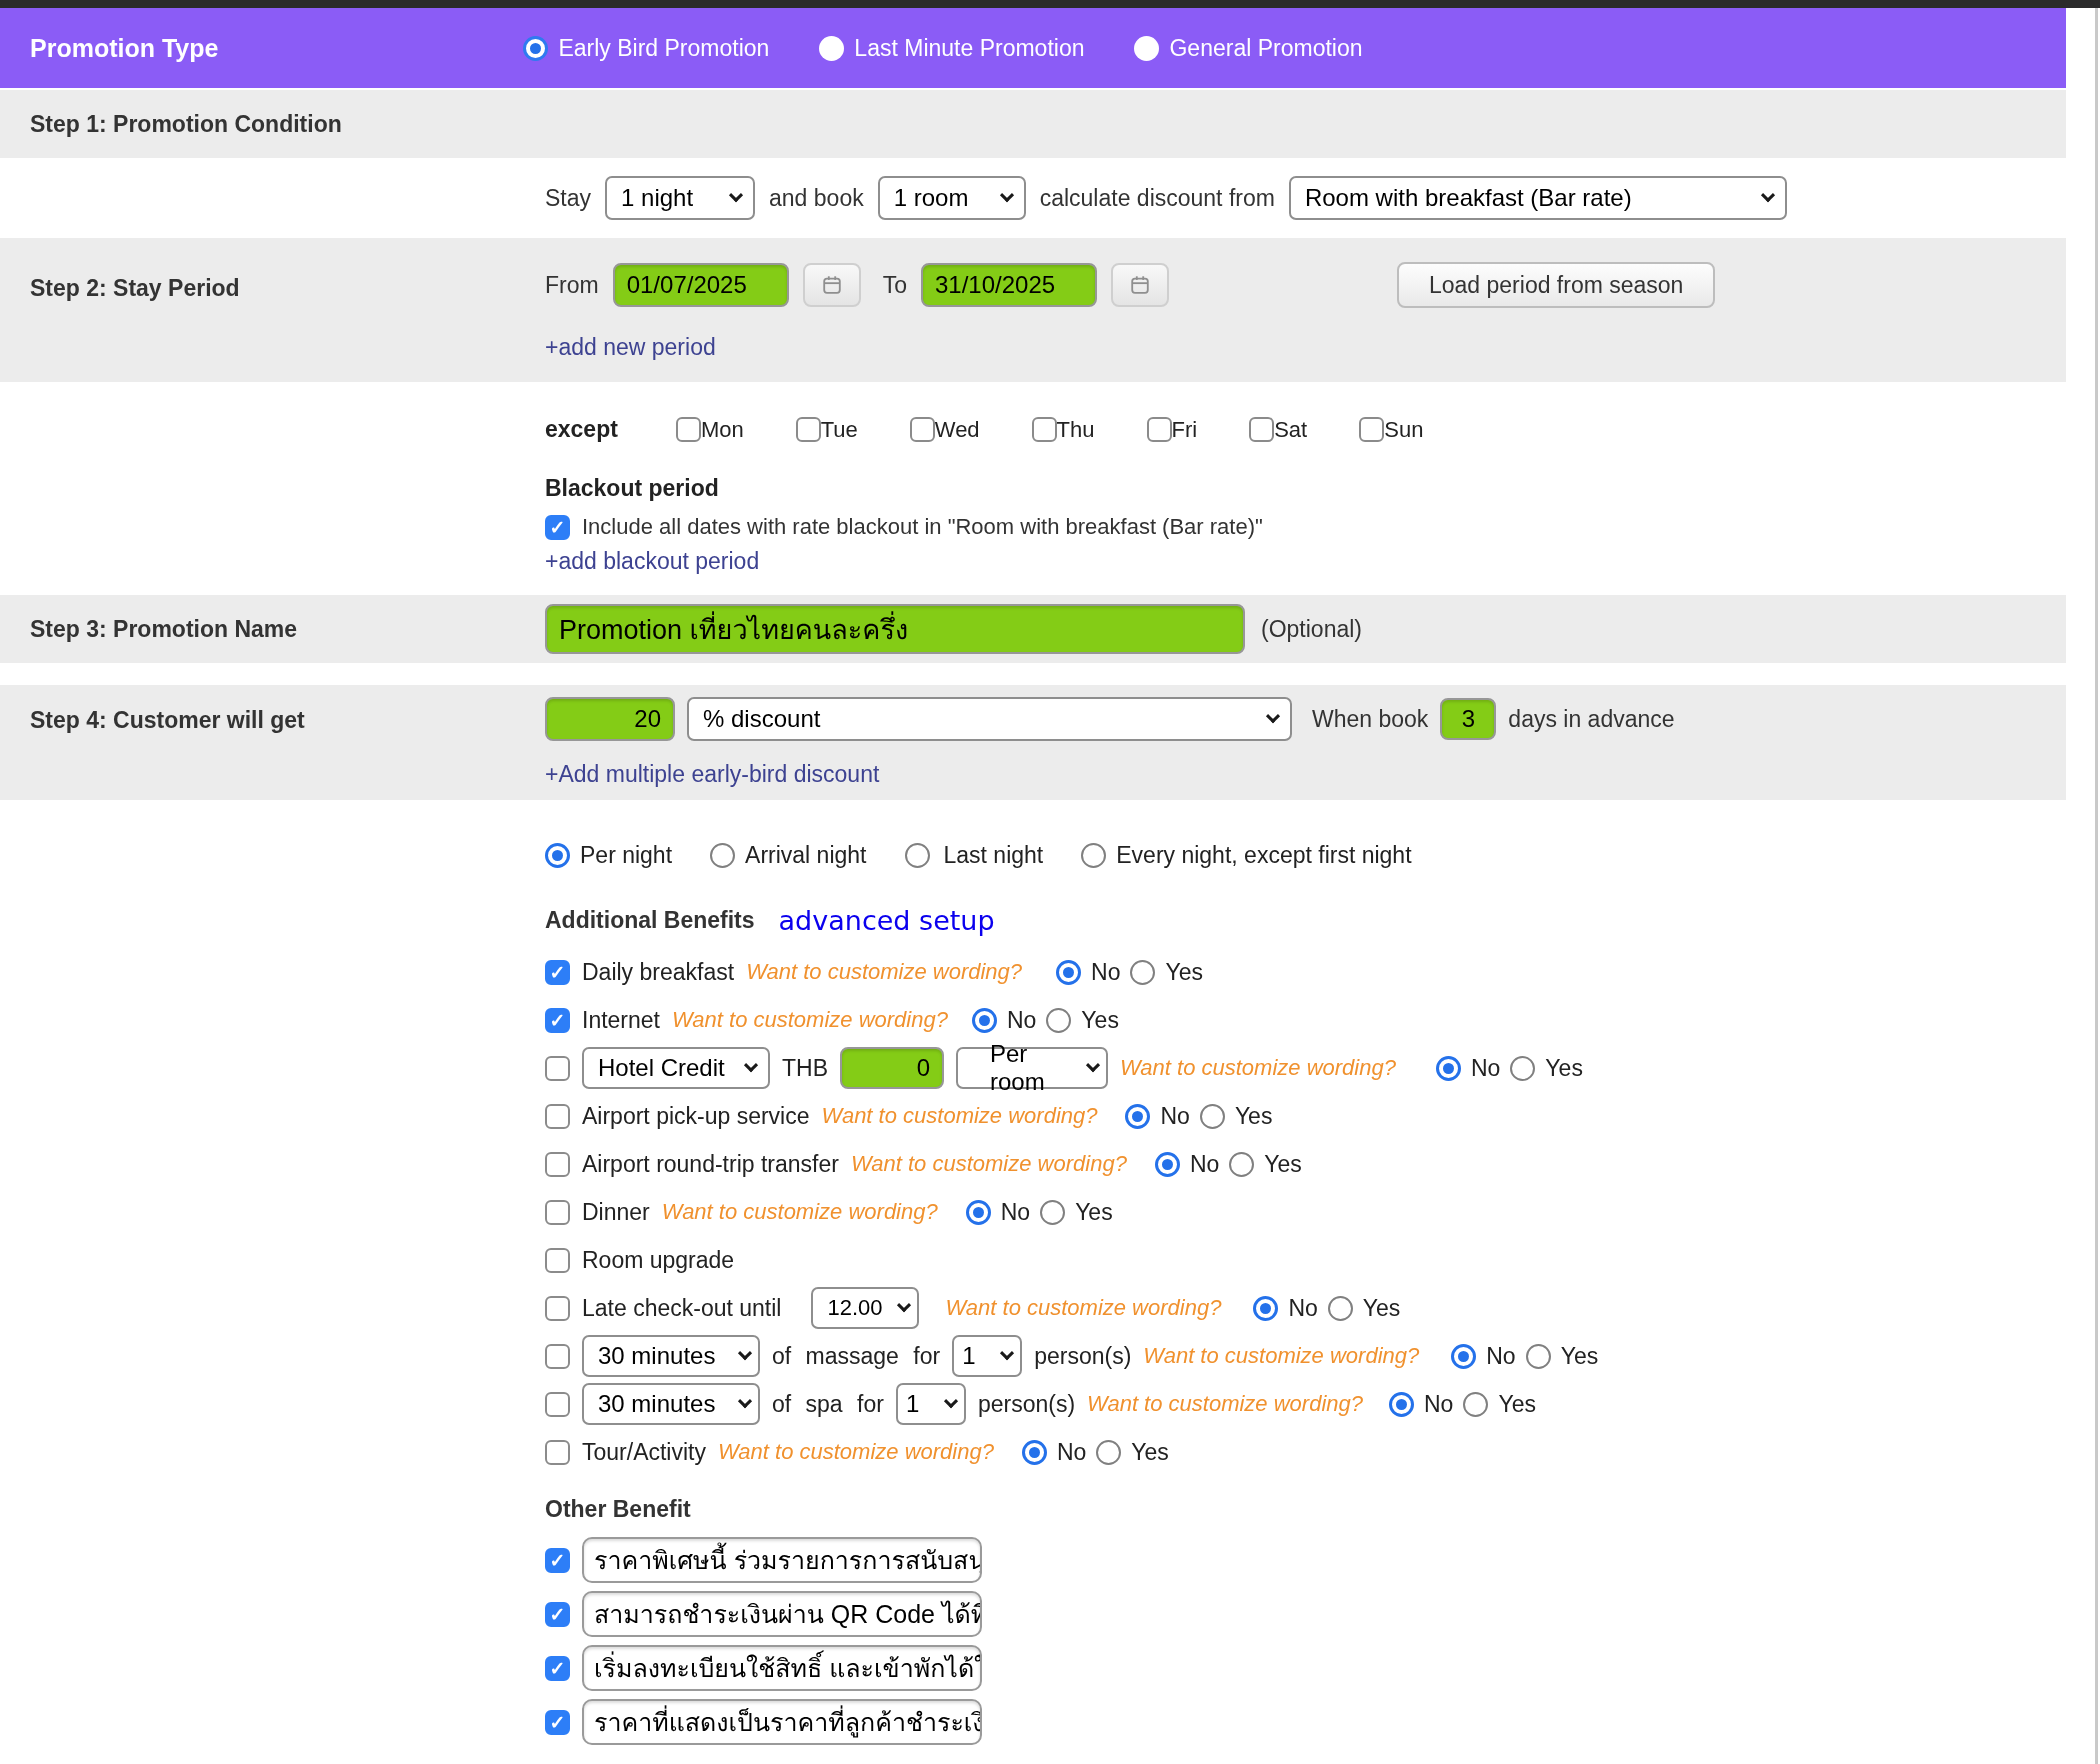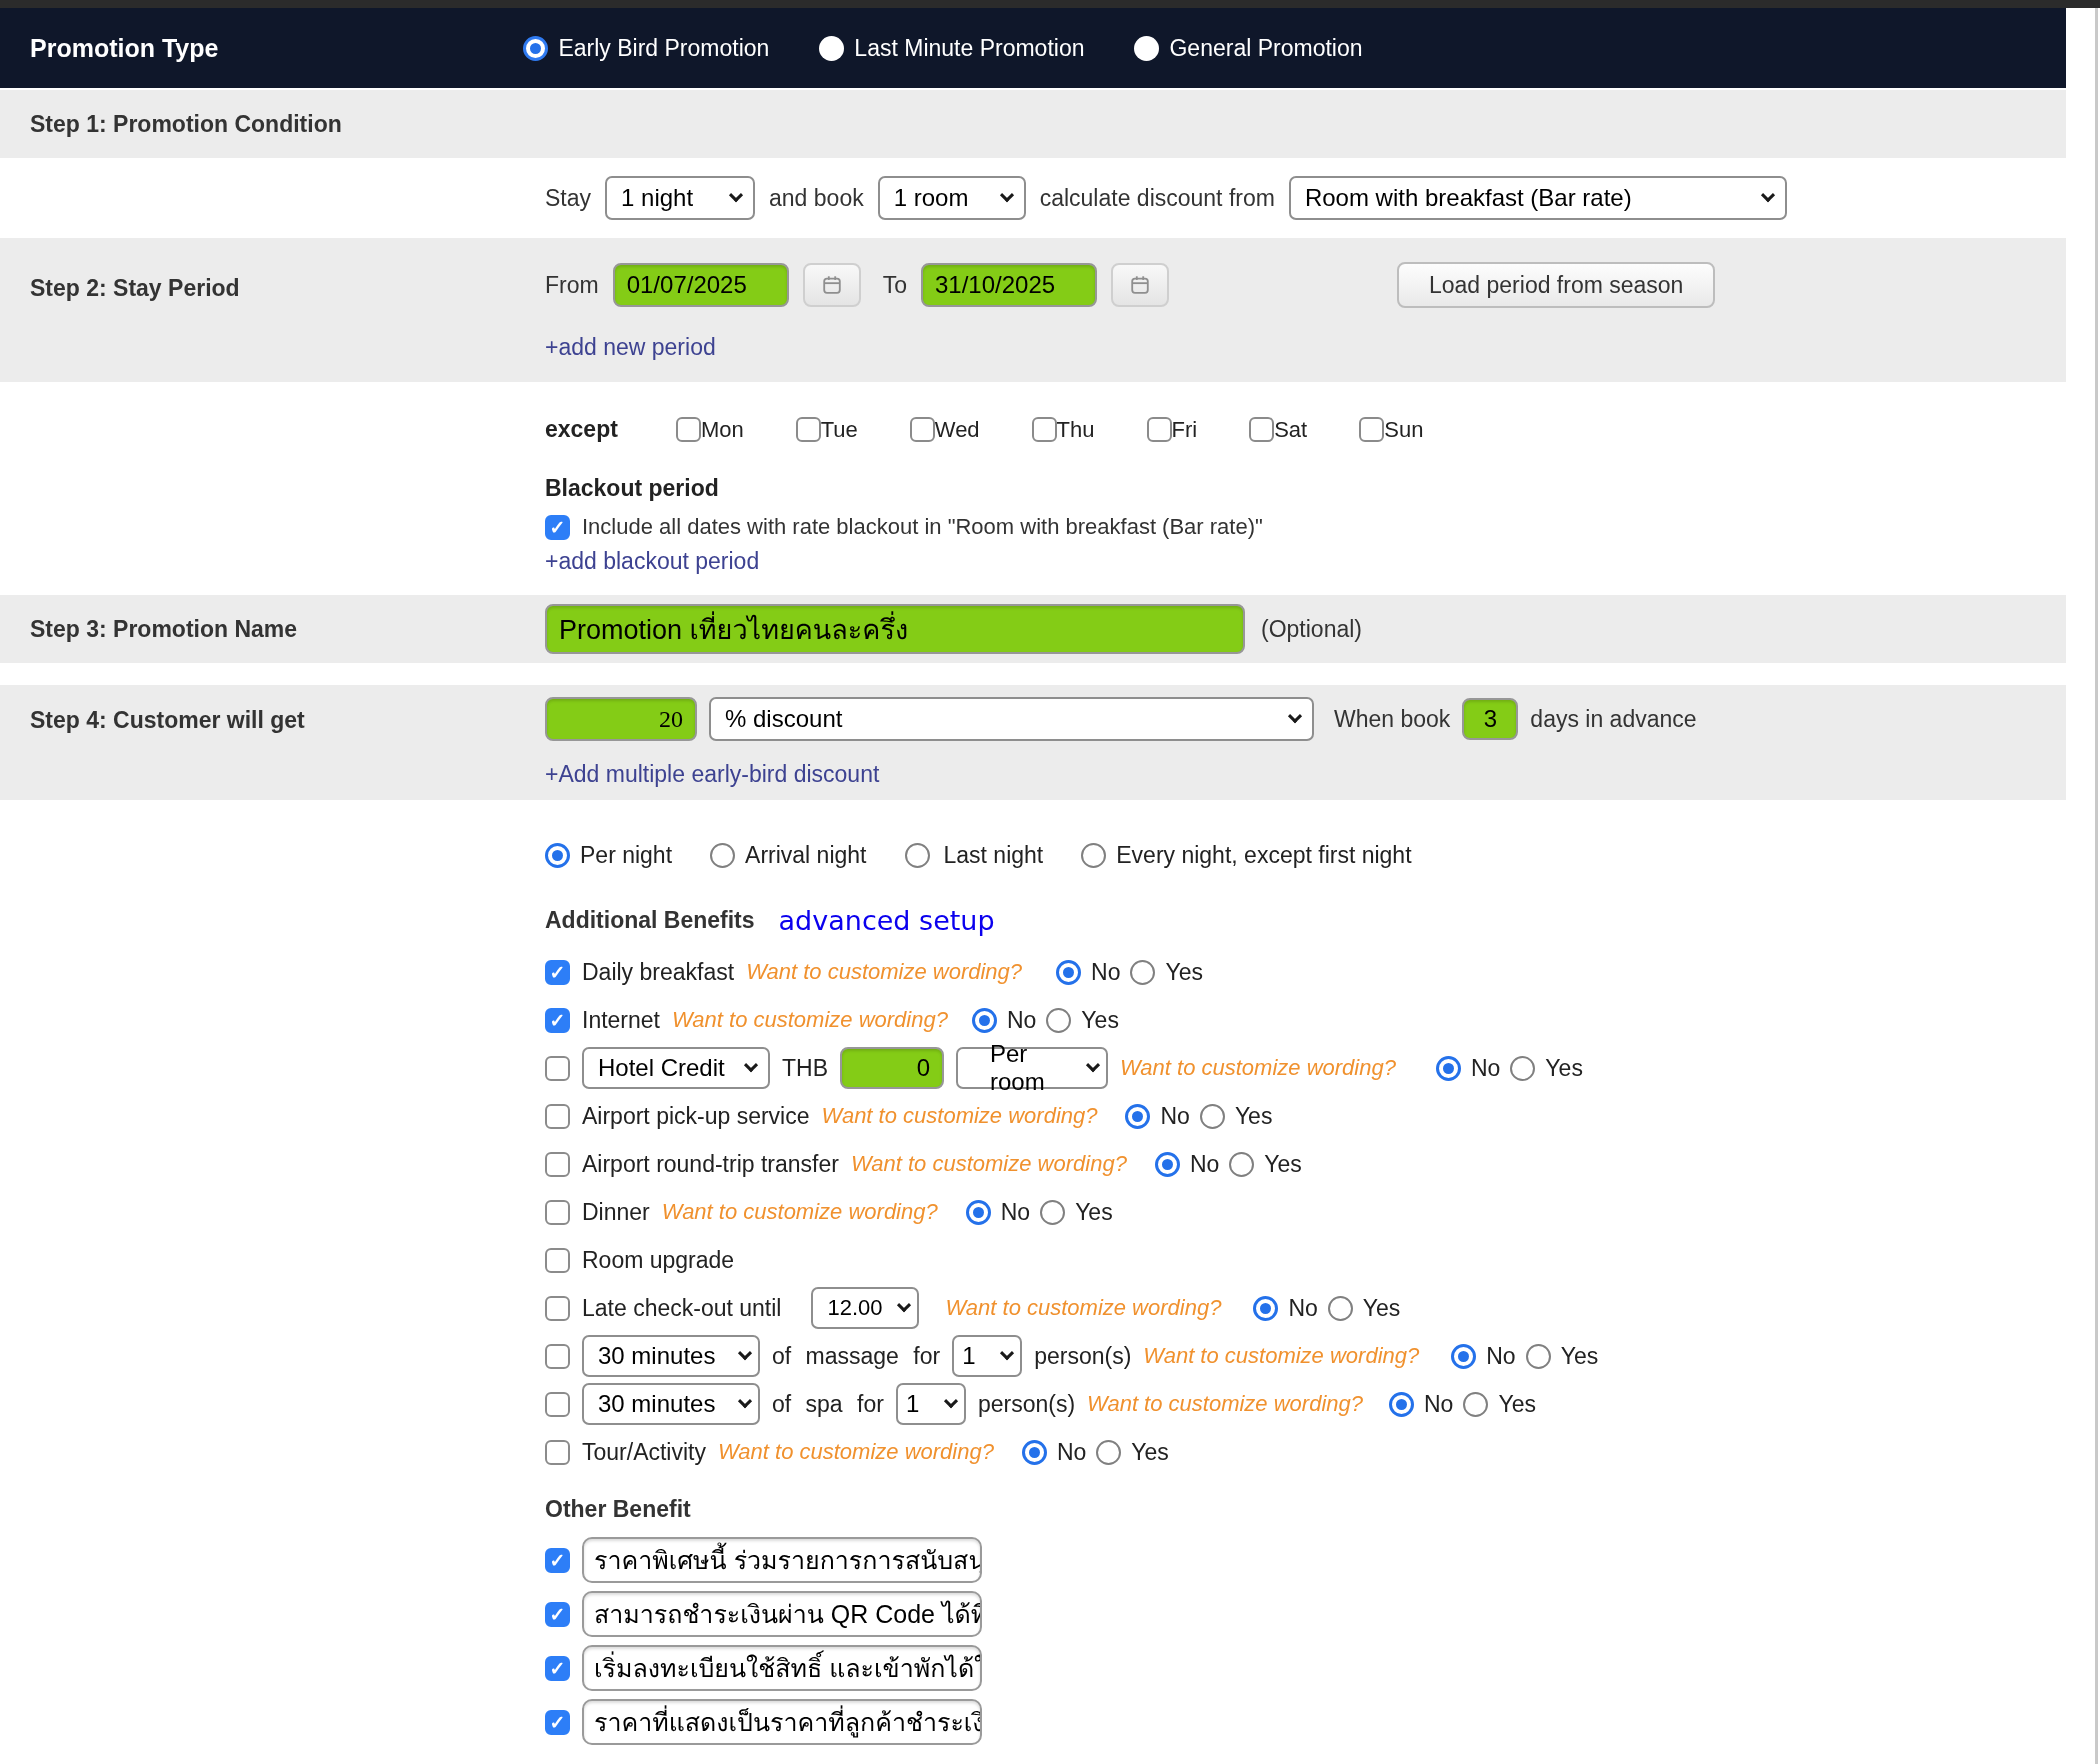--- a/index.html
+++ b/index.html
@@ -4,21 +4,21 @@
 <style>
   * { box-sizing: border-box; }
   body { margin:0; font-family:"Liberation Sans", sans-serif; background:#fff; color:#333; }
   .page { position:relative; width:2100px; height:1764px; overflow:hidden; background:#fff; }
   .topbar { width:100%; height:8px; background:#2b2b2b; }
   .right-strip { position:absolute; top:8px; right:0; width:34px; height:1756px; background:#fff; z-index:5; }
   .right-strip::after { content:""; position:absolute; right:2px; top:0; width:3px; height:100%; background:#c9c9c9; }
 
   .band { position:relative; width:2066px; }
   .gray { background:#ececec; }
-  .header-band { background:#0f172a; height:80px; margin-top:0; display:flex; align-items:center; }
+  .header-band { background:#8b5cf6; height:80px; margin-top:0; display:flex; align-items:center; }
   .header-title { color:#fff; font-weight:bold; font-size:25px; margin-left:30px; }
   .header-radios { display:flex; align-items:center; margin-left:305px; gap:14px; }
   .hgroup { display:flex; align-items:center; gap:10px; margin-right:36px; }
   .hlabel { color:#fff; font-size:23px; }
 
   .step-label { position:absolute; left:30px; top:50%; transform:translateY(-50%); font-weight:bold; font-size:23px; color:#333; }
   .content-col { margin-left:545px; }
 
   .frow { display:flex; align-items:center; }
   .lbl { font-size:23px; color:#333; }
@@ -187,21 +187,21 @@
       <span class="ti" style="width:700px; height:50px; font-size:27px;">Promotion เที่ยวไทยคนละครึ่ง</span>
       <span class="lbl">(Optional)</span>
     </div>
   </div>
 
   <div style="height:22px;"></div>
 
   <div class="band gray" style="padding:12px 0 12px 0;">
     <span class="step-label" style="top:35px;">Step 4: Customer will get</span>
     <div class="content-col frow" style="gap:12px;">
-      <span class="ti" style="width:152px; justify-content:flex-end;font-family:Liberation Serif, serif;">20</span>
+      <span class="ti" style="width:130px; justify-content:flex-end;">20</span>
       <span class="sel" style="width:605px;">
         <span>% discount</span>
           <span class="chevron"></span>
       </span>
       <span class="lbl" style="margin-left:8px;">When book</span>
       <span class="ti" style="width:56px; height:42px; justify-content:center;">3</span>
       <span class="lbl">days in advance</span>
     </div>
     <div class="content-col" style="margin-top:20px;">
       <span class="navy">+Add multiple early-bird discount</span>

